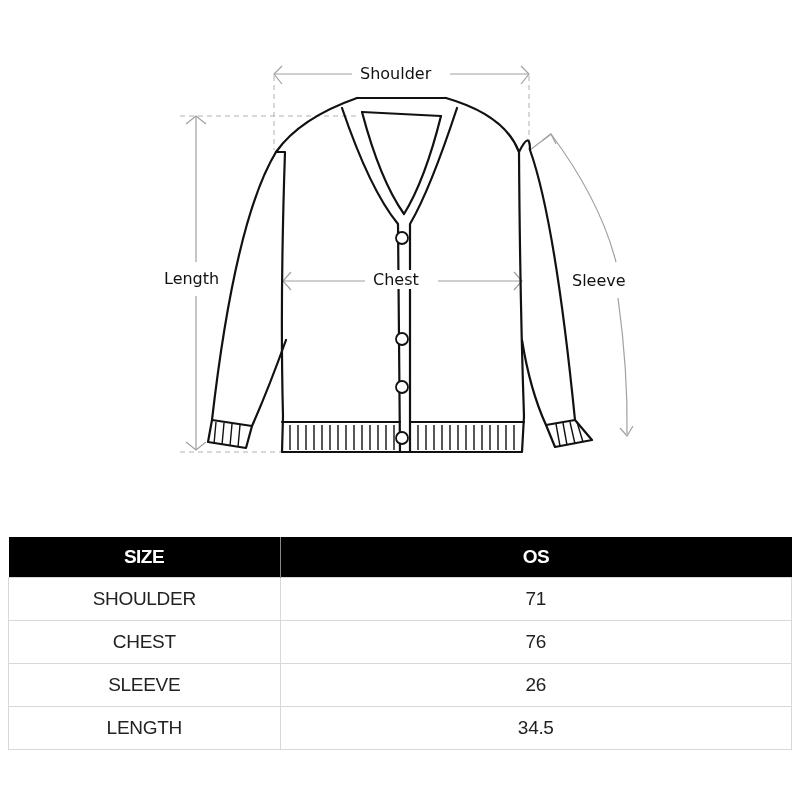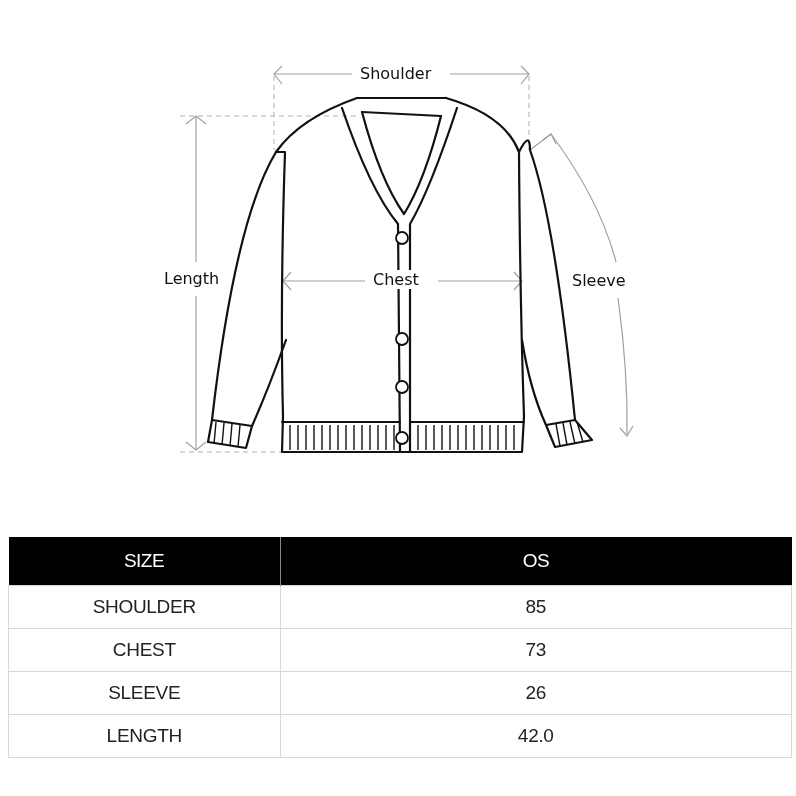--- a/index.html
+++ b/index.html
@@ -1,20 +1,20 @@
 <!DOCTYPE html>
 <html><head>
 <meta charset="utf-8">
 <style>
   html,body{margin:0;padding:0;background:#ffffff;}
   body{width:796px;height:796px;position:relative;overflow:hidden;font-family:"Liberation Sans",sans-serif;}
   .diagram{position:absolute;left:0;top:0;width:796px;height:500px;}
   .lbl{position:absolute;font-family:"DejaVu Sans",sans-serif;font-size:16px;color:#111;background:#fff;padding:0 4px;white-space:nowrap;}
   .size-table{position:absolute;left:8px;top:537px;width:784px;border-collapse:collapse;table-layout:fixed;}
-  .size-table th{background:#000;color:#fff;font-weight:normal;font-size:19px;height:48px;padding:0;border-right:1px solid #888;letter-spacing:-0.5px;}
+  .size-table th{background:#000;color:#fff;font-weight:bold;font-size:19px;height:40px;padding:0;border-right:1px solid #888;letter-spacing:-0.5px;}
   .size-table th:last-child{border-right:none;}
   .size-table td{font-size:19px;color:#222;text-align:center;height:42px;padding:0;border:1px solid #d8d8d8;letter-spacing:-0.3px;}
   .col1{width:271px;}
 </style>
 </head>
 <body>
 
 <div class="diagram">
   <svg width="796" height="500" viewBox="0 0 796 500">
 
@@ -124,28 +124,28 @@
 <table class="size-table">
   <thead>
     <tr>
       <th class="col1">SIZE</th>
       <th>OS</th>
     </tr>
   </thead>
   <tbody>
     <tr>
       <td>SHOULDER</td>
-      <td>85</td>
+      <td>71</td>
     </tr>
     <tr>
       <td>CHEST</td>
-      <td>73</td>
+      <td>76</td>
     </tr>
     <tr>
       <td>SLEEVE</td>
       <td>26</td>
     </tr>
     <tr>
       <td>LENGTH</td>
-      <td>42.0</td>
+      <td>34.5</td>
     </tr>
   </tbody>
 </table>
 
 </body></html>

